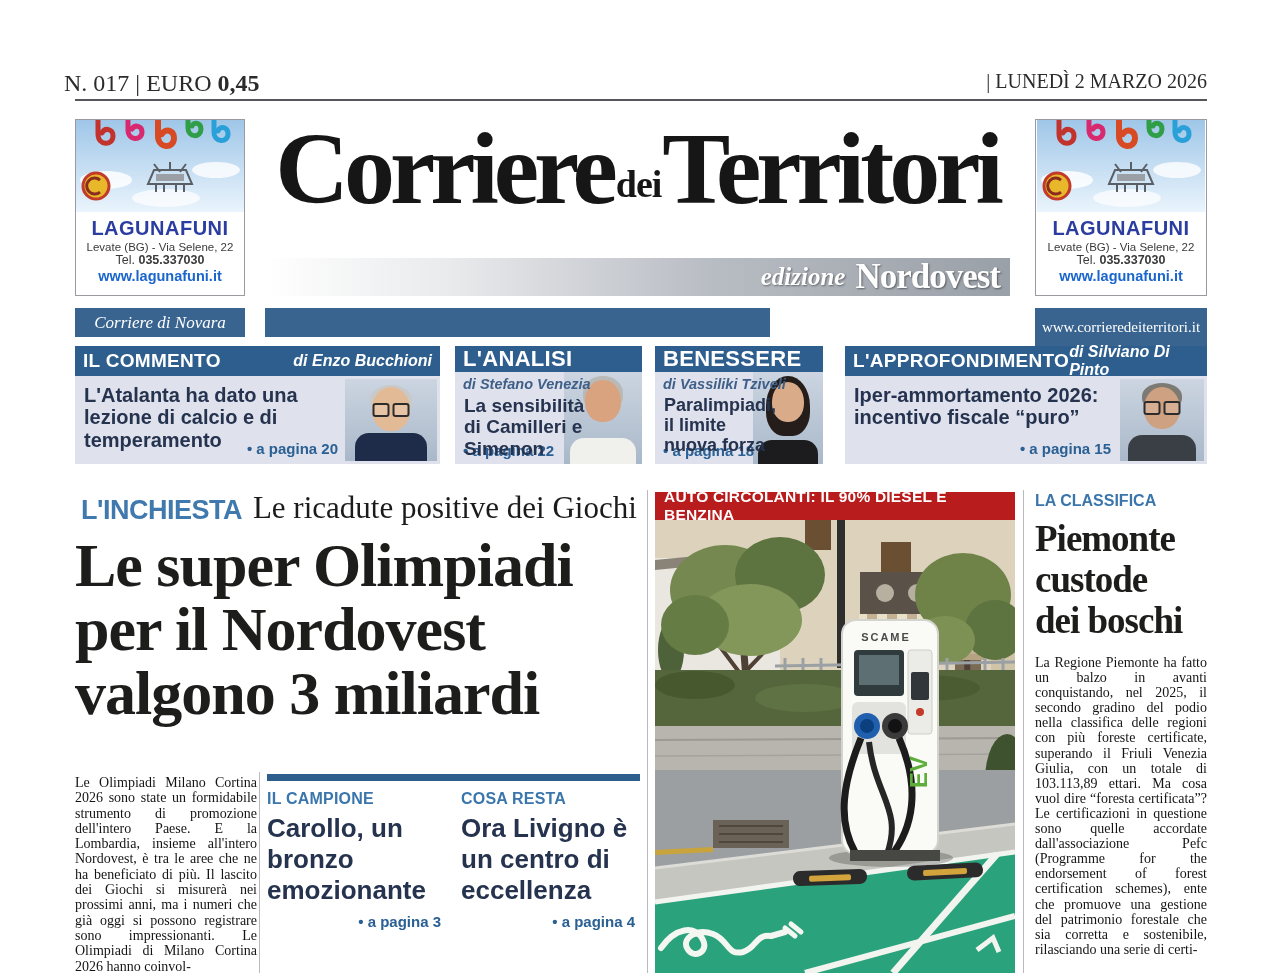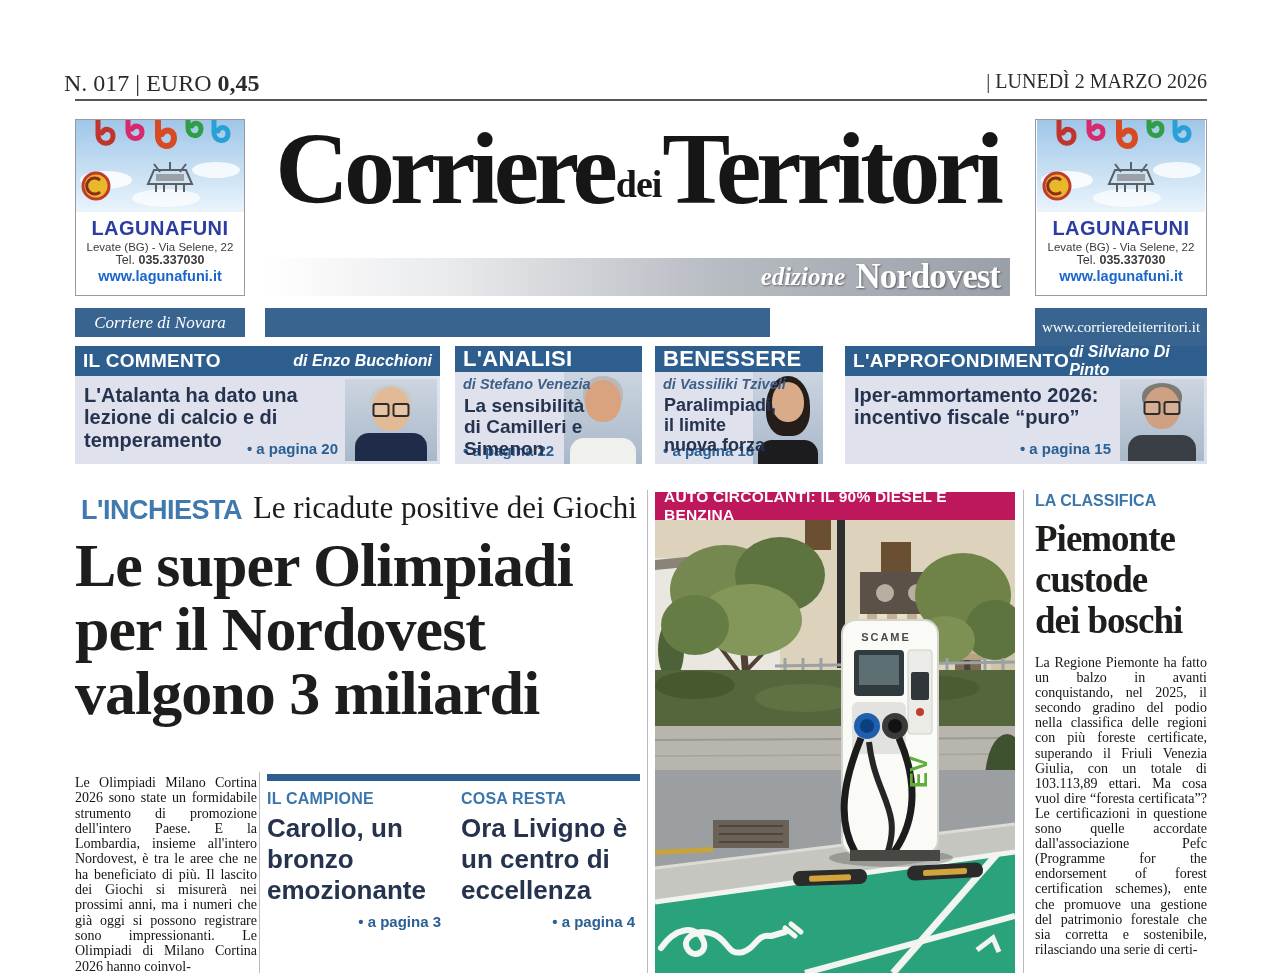--- a/index.html
+++ b/index.html
@@ -77,21 +77,21 @@
   .subteasers{left:267px;top:774px;width:373px;}
   .st-bar{height:7px;background:#2d5e8e;margin-bottom:9px;}
   .st-cols{display:flex;gap:16px;}
   .st-col{width:178px;position:relative;}
   .st-sec{font-size:16px;font-weight:bold;color:#3a76ac;letter-spacing:.2px;margin-bottom:5px;}
   .st-title{font-size:26px;font-weight:bold;color:#25334f;line-height:1.2;}
   .st-ref{text-align:right;font-weight:bold;color:#2b6094;font-size:15px;margin-top:6px;padding-right:4px;}
 
   
   .photo-col{left:655px;top:492px;width:360px;}
-  .photo-caption{height:28px;background:#be185d;color:#fff;font-weight:bold;font-size:15.5px;
+  .photo-caption{height:28px;background:#b91c1c;color:#fff;font-weight:bold;font-size:15.5px;
       display:flex;align-items:center;padding-left:9px;letter-spacing:.2px;}
   .photo-frame{display:block;background:#e9ecf4;}
 
   
   .right-col{left:1035px;top:492px;width:172px;height:481px;overflow:hidden;}
   .r-kicker{font-size:16px;font-weight:bold;color:#3a76ac;margin-bottom:8px;}
   .r-headline{font-family:"Liberation Serif",serif;font-weight:bold;font-size:37px;line-height:41px;
       color:#1d1d1b;letter-spacing:-1px;margin-bottom:14px;}
   .r-body{font-family:"Liberation Serif",serif;font-size:14px;line-height:15.1px;text-align:justify;color:#141414;}
 </style>

